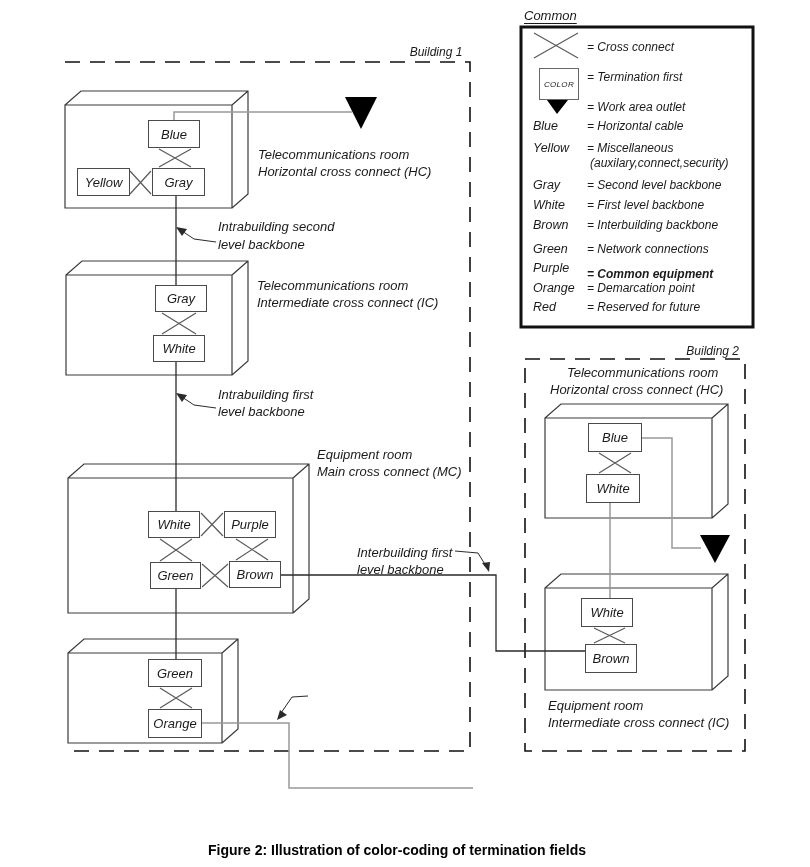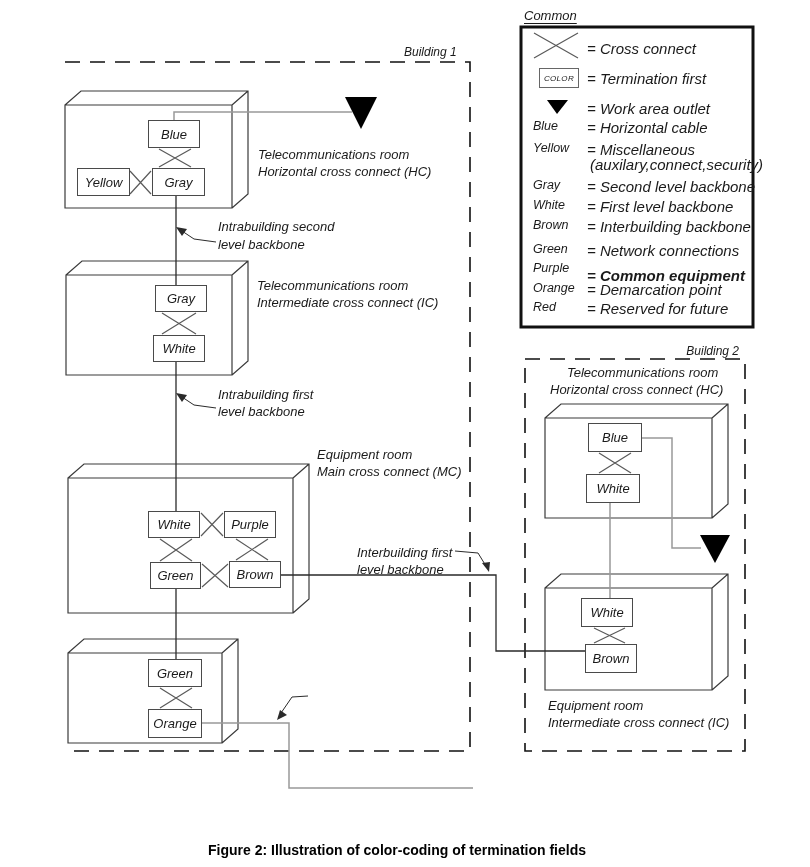--- a/index.html
+++ b/index.html
@@ -6,24 +6,24 @@
   #stage{position:relative;width:810px;height:867px;background:#fff;overflow:hidden;
          font-family:"Liberation Sans",sans-serif;color:#1a1a1a;}
   #diagram-svg{position:absolute;left:0;top:0;}
   .lbl{position:absolute;font-style:italic;font-size:13px;line-height:17px;white-space:nowrap;color:#1a1a1a;}
   .lbl.sm{font-size:12px;}
   .lbl .ln{display:block;}
   .field{position:absolute;box-sizing:border-box;border:1.4px solid #4a4a4a;background:#fff;
          display:flex;align-items:center;justify-content:center;
          font-style:italic;font-size:13px;color:#1a1a1a;}
   .legend-name{position:absolute;left:533px;font-style:italic;font-size:12.5px;white-space:nowrap;}
-  .legend-desc{position:absolute;left:587px;font-style:italic;font-size:15px;white-space:nowrap;}
+  .legend-desc{position:absolute;left:587px;font-style:italic;font-size:12px;white-space:nowrap;}
   .legend-title{position:absolute;left:524px;top:8px;font-style:italic;font-size:13px;
                 text-decoration:underline;text-underline-offset:3px;}
-  .color-box{position:absolute;left:539px;top:68px;width:40px;height:20px;box-sizing:border-box;
+  .color-box{position:absolute;left:539px;top:68px;width:40px;height:32px;box-sizing:border-box;
              border:1px solid #666;display:flex;align-items:center;justify-content:center;
              font-style:italic;font-size:8px;letter-spacing:.3px;}
   .caption{position:absolute;left:0;right:16px;top:842px;text-align:center;
            font-weight:bold;font-size:14px;color:#000;}
 </style>
 </head>
 <body>
 
 <div id="stage">
 
@@ -82,21 +82,21 @@
       <path d="M308,696 L292,697 L281,713"></path>
     </g>
     <g fill="#2a2a2a">
       <polygon points="176,227 187,229 182,236"></polygon>
       <polygon points="176,393 187,395 182,402"></polygon>
       <polygon points="489,572 482,563 490,562"></polygon>
       <polygon points="277,720 280,710 287,715"></polygon>
     </g>
   </svg>
 
-  <div class="lbl sm" style="left:404px;top:44px;width:64px;text-align:left;">Building 1</div>
+  <div class="lbl sm" style="left:404px;top:44px;width:64px;text-align:center;">Building 1</div>
   <div class="lbl sm" style="left:675px;top:343px;width:64px;text-align:right;">Building 2</div>
 
   <div class="lbl" style="left:258px;top:146px;">
     <span class="ln">Telecommunications room</span>
     <span class="ln">Horizontal cross connect (HC)</span>
   </div>
   <div class="lbl" style="left:257px;top:277px;">
     <span class="ln">Telecommunications room</span>
     <span class="ln">Intermediate cross connect (IC)</span>
   </div>

